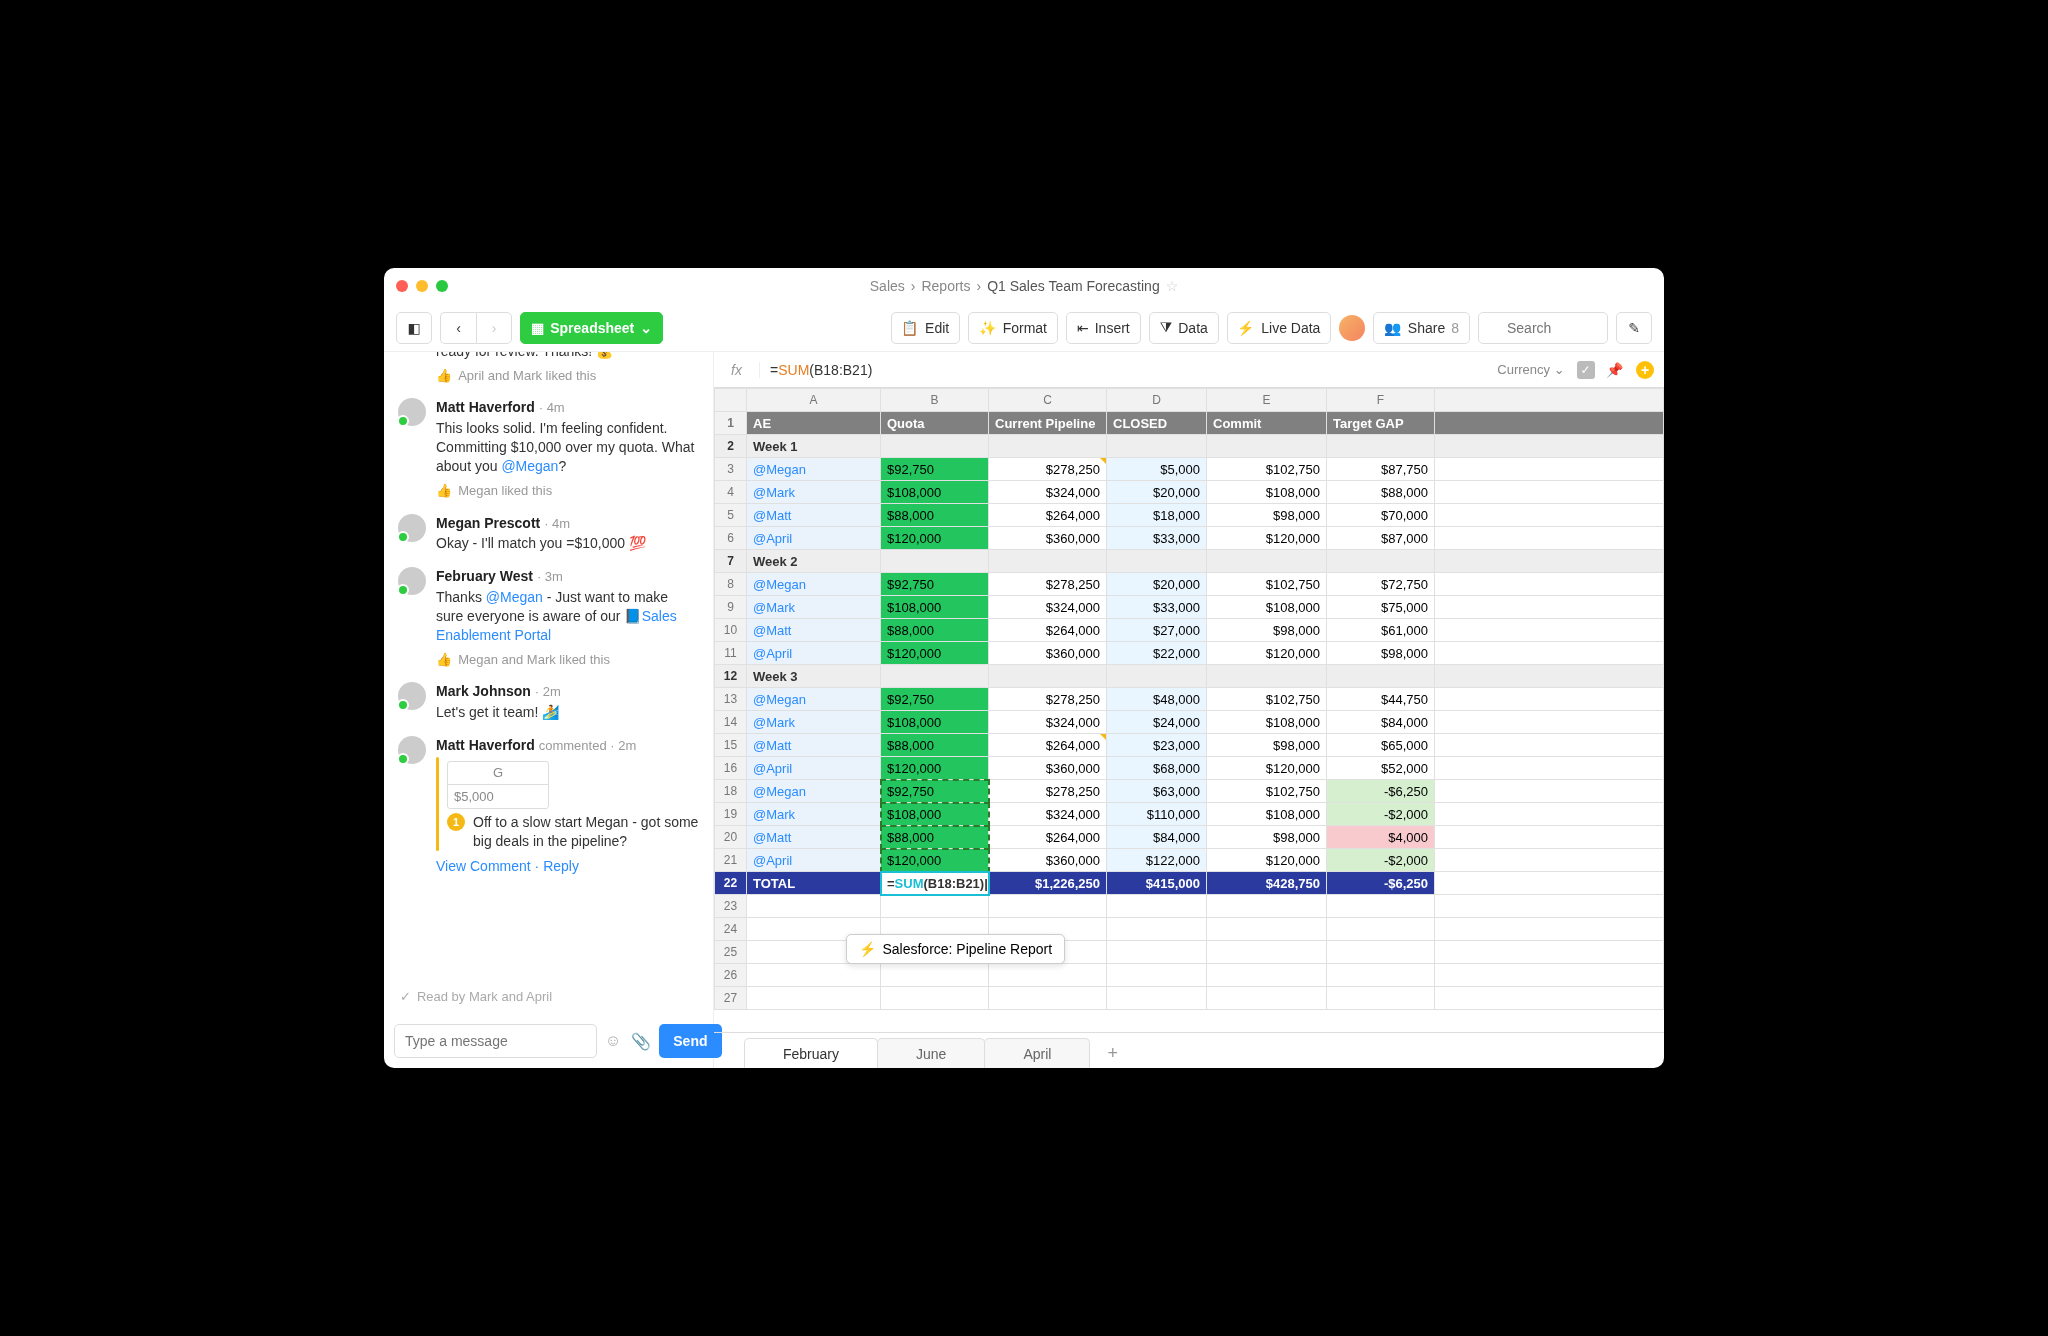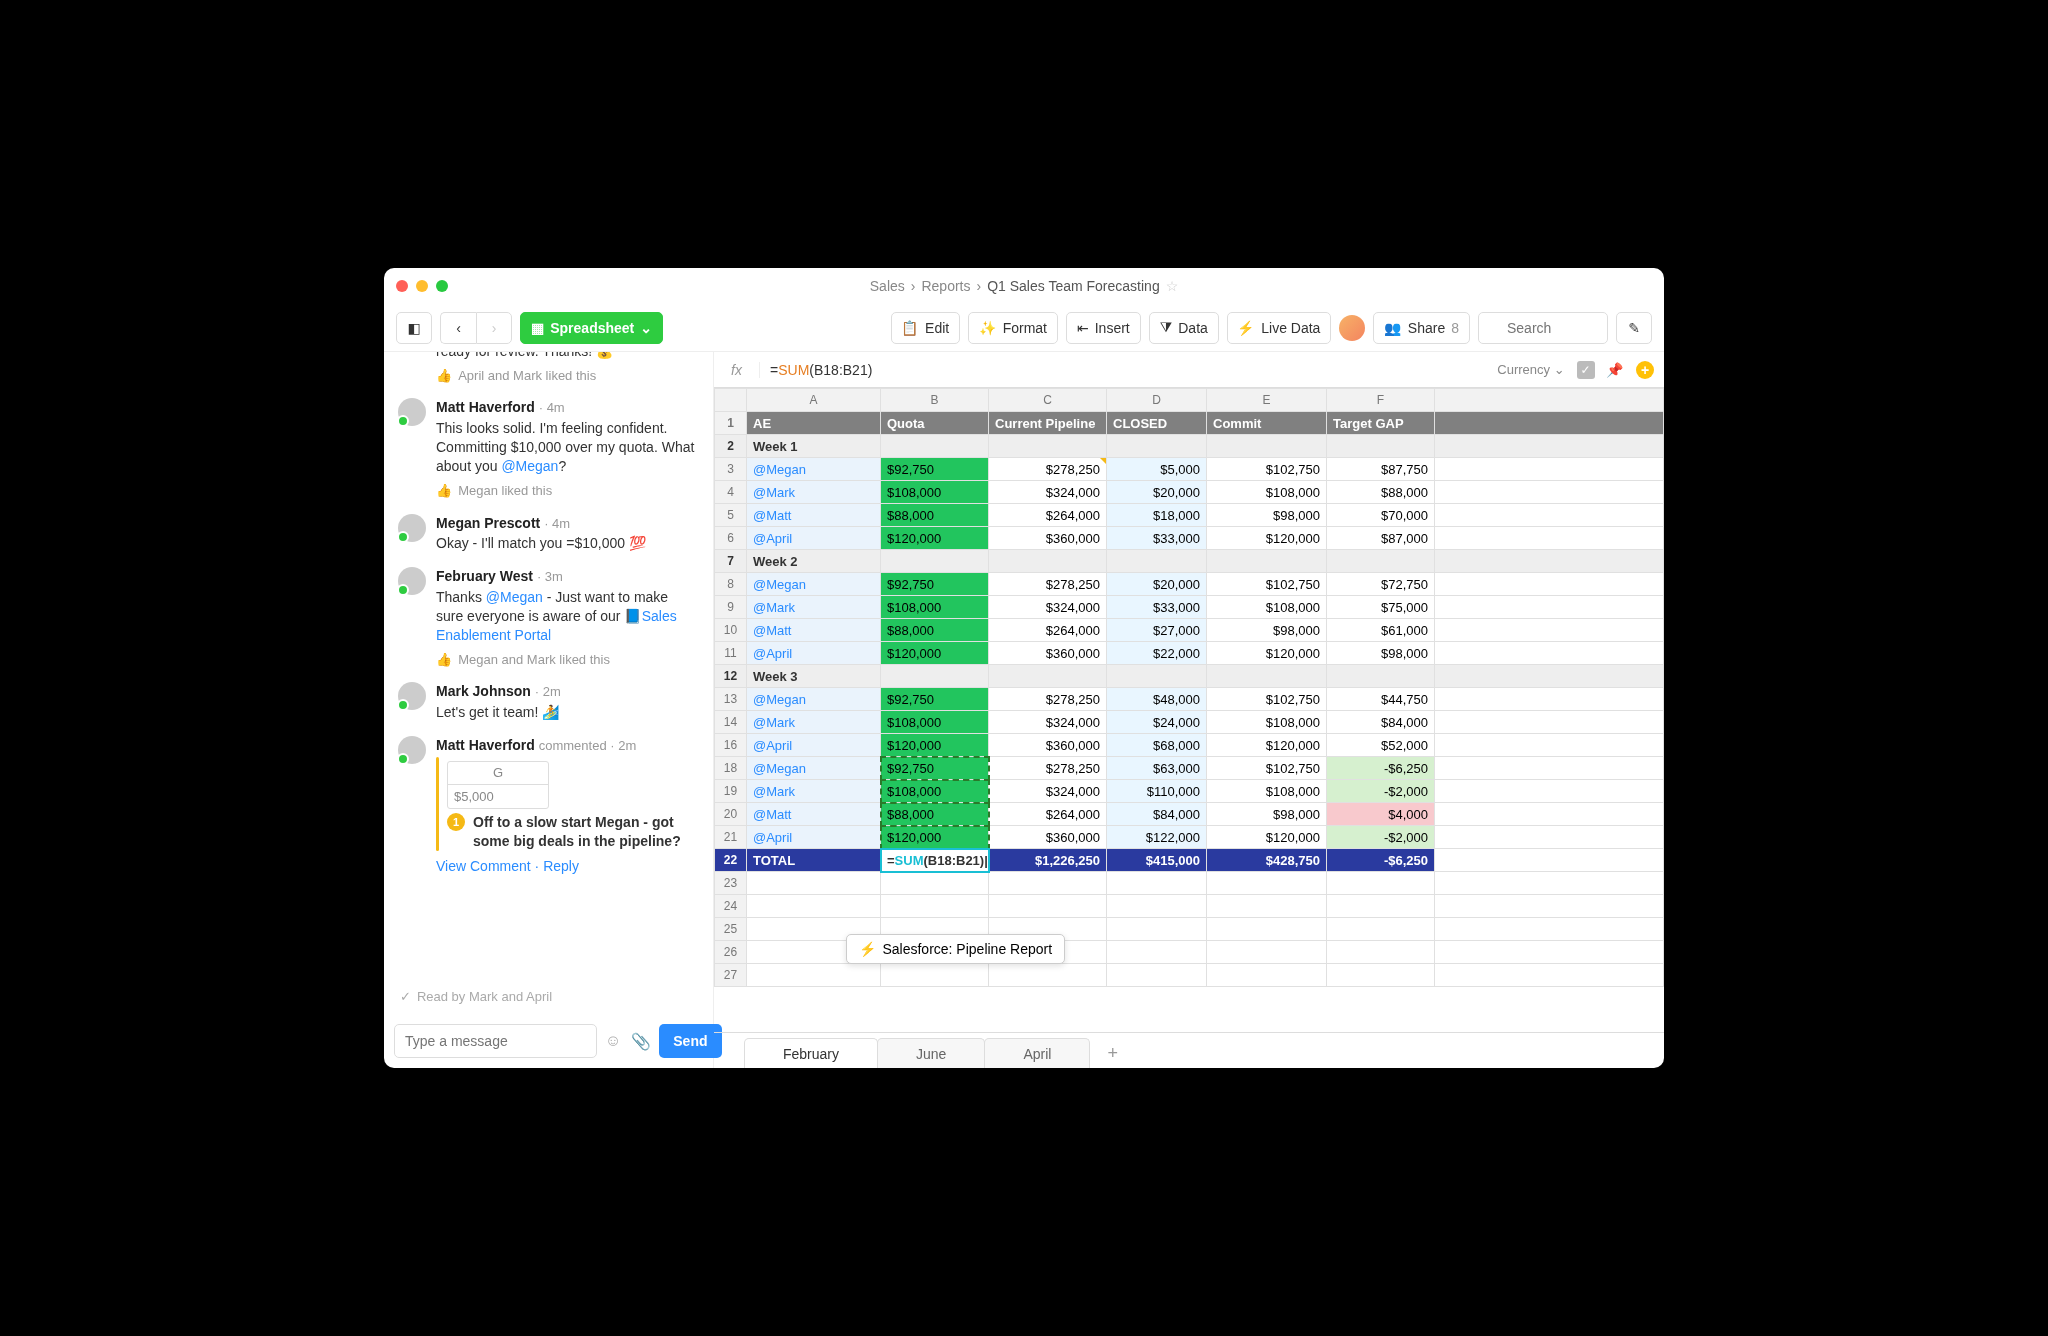--- a/index.html
+++ b/index.html
@@ -224,21 +224,21 @@
                 <div class="hdr"><span class="name">Matt Haverford</span> <span class="meta"> commented · 2m</span></div>
                 <div class="cmt-bar">
                   <div style="width: 3px; background: rgb(245, 185, 21); border-radius: 2px;"></div>
                   <div style="flex: 1 1 0%;">
                     <div class="cmt-card">
                       <div class="h">G</div>
                       <div class="v">$5,000</div>
                     </div>
                     <div style="display: flex; gap: 8px; align-items: flex-start; margin-top: 4px;">
                       <div class="cmt-badge">1</div>
-                      <div style="flex: 1 1 0%; font-weight: bold;">Off to a slow start Megan - got some big deals in the pipeline?</div>
+                      <div style="flex: 1 1 0%;">Off to a slow start Megan - got some big deals in the pipeline?</div>
                     </div>
                   </div>
                 </div>
                 <div class="cmt-links"><span>View Comment</span> · <span>Reply</span></div>
               </div>
             </div>
           </div>
       </div>
       <div class="readby">
           <span>✓</span>
@@ -427,20 +427,30 @@
                 <td class="rowhdr">14</td>
                 <td class="ae-cell">@Mark</td>
                 <td class="q-cell">$108,000</td>
                 <td class="num">$324,000</td>
                 <td class="num lightblue">$24,000</td>
                 <td class="num">$108,000</td>
                 <td class="num ">$84,000</td>
                 <td></td>
               </tr>
               <tr>
+                <td class="rowhdr">15</td>
+                <td class="ae-cell">@Matt</td>
+                <td class="q-cell">$88,000</td>
+                <td class="num flag">$264,000</td>
+                <td class="num lightblue">$23,000</td>
+                <td class="num">$98,000</td>
+                <td class="num ">$65,000</td>
+                <td></td>
+              </tr>
+              <tr>
                 <td class="rowhdr">16</td>
                 <td class="ae-cell">@April</td>
                 <td class="q-cell">$120,000</td>
                 <td class="num">$360,000</td>
                 <td class="num lightblue">$68,000</td>
                 <td class="num">$120,000</td>
                 <td class="num ">$52,000</td>
                 <td></td>
               </tr>
               <tr>

